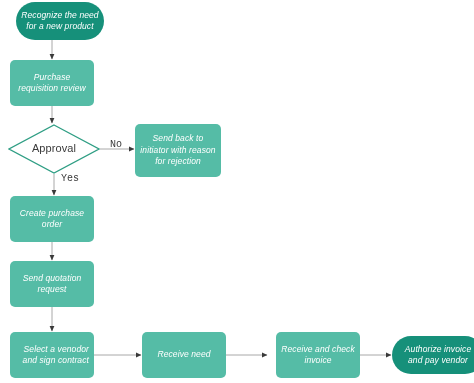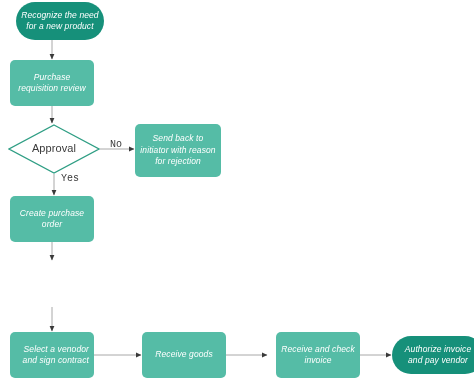--- a/index.html
+++ b/index.html
@@ -113,27 +113,30 @@
   </div>
 
   <div class="node process" style="left:135px; top:124px; width:86px; height:53px;">
     <span>Send back to initiator with reason for rejection</span>
   </div>
 
   <div class="node process" style="left:10px; top:196px; width:84px; height:46px;justify-content:flex-end;">
     <span>Create purchase order</span>
   </div>
 
+  <div class="node process" style="left:10px; top:261px; width:84px; height:46px;">
+    <span>Send quotation request</span>
+  </div>
 
   <div class="node process" style="left:10px; top:332px; width:84px; height:46px;text-align:right;">
     <span>Select a venodor and sign contract</span>
   </div>
 
   <div class="node process" style="left:142px; top:332px; width:84px; height:46px;">
-    <span>Receive goods</span>
+    <span>Receive need</span>
   </div>
 
   <div class="node process" style="left:276px; top:332px; width:84px; height:46px;">
     <span>Receive and check invoice</span>
   </div>
 
   <div class="node terminal" style="left:392px; top:336px; width:92px; height:38px;">
     <span>Authorize invoice and pay vendor</span>
   </div>
 

